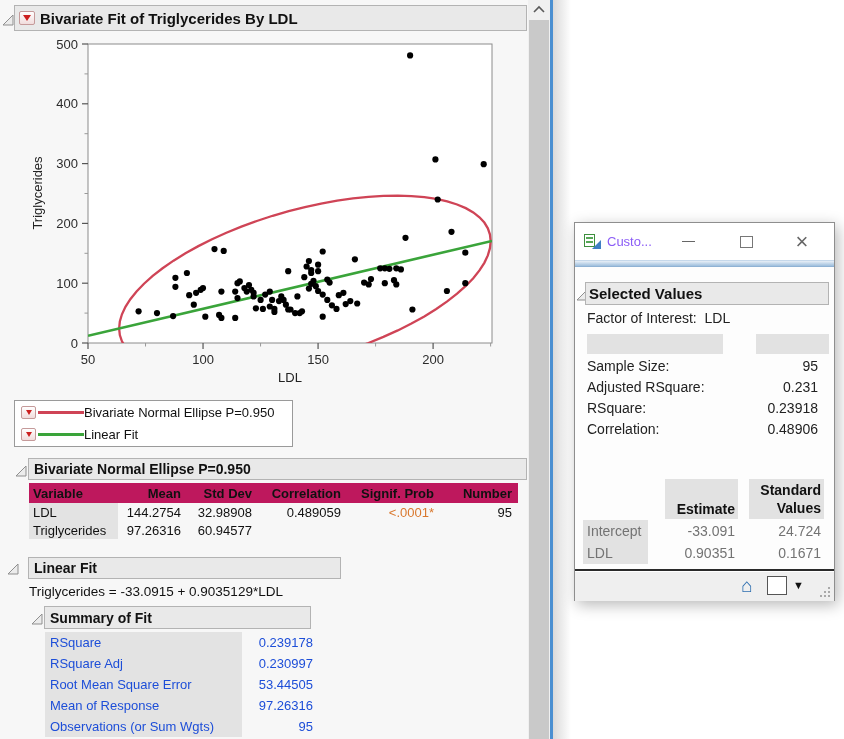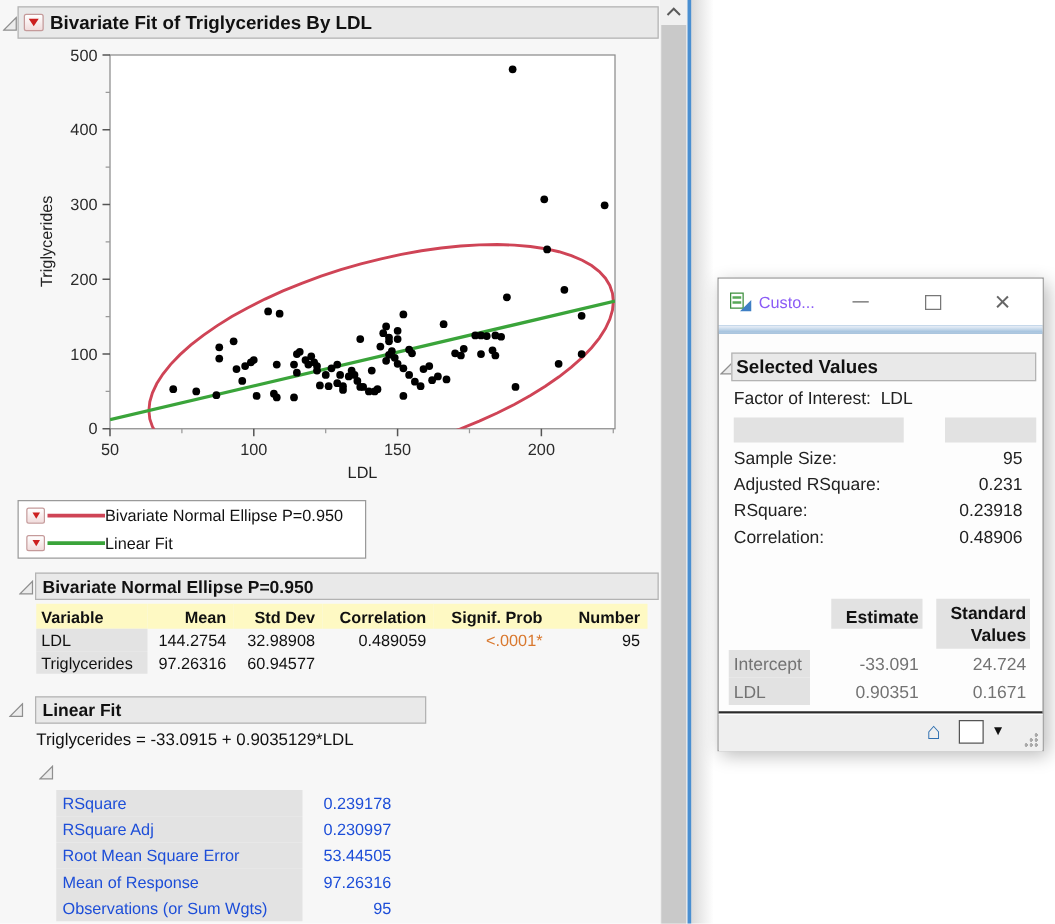--- a/index.html
+++ b/index.html
@@ -19,21 +19,21 @@
   
   #legend-box{position:absolute;left:14px;top:400px;width:279px;height:47px;background:#ffffff;border:1px solid #9a9a9a;box-sizing:border-box;display:flex;flex-direction:column;justify-content:center;gap:3px;padding-left:6px;}
   .legend-row{display:flex;align-items:center;height:19px;}
   .legend-row .lr-line{width:46px;height:3px;margin:0 0 0 2px;}
   .legend-row .lr-text{font-size:13px;color:#111;white-space:nowrap;}
   .legend-row .rtri-btn{width:15px;height:13px;}
   .legend-row .rtri-btn .tri{border-left-width:3.5px;border-right-width:3.5px;border-top-width:5px;}
 
   
   #ellipse-table{position:absolute;left:29px;top:483px;border-collapse:collapse;table-layout:fixed;font-size:13px;color:#111;}
-  #ellipse-table th{background:#fef9c3;font-weight:bold;height:20px;padding:0 6px 0 4px;white-space:nowrap;}
+  #ellipse-table th{background:#be185d;font-weight:bold;height:20px;padding:0 6px 0 4px;white-space:nowrap;}
   #ellipse-table td{height:18px;padding:0 6px 0 4px;white-space:nowrap;}
   #ellipse-table .lbl{background:#e3e3e3;text-align:left;}
   #ellipse-table .num{text-align:right;}
   .orange{color:#d9782e;}
 
   
   #equation{position:absolute;left:29px;top:584px;font-size:13.5px;color:#111;white-space:nowrap;}
   #summary-table{position:absolute;left:45px;top:632px;border-collapse:collapse;font-size:13px;color:#1d4ed8;}
   #summary-table td{height:21px;padding:0;}
   #summary-table .lbl{background:#e3e3e3;width:192px;padding-left:5px;}
@@ -304,20 +304,23 @@
     <div class="bar" style="left:28px;top:557px;width:313px;height:22px;padding-left:5px;">
       <span class="t2">Linear Fit</span>
     </div>
     <div id="equation">Triglycerides = -33.0915 + 0.9035129*LDL</div>
 
     <span class="disc" style="left:31px;top:611px;">
       <svg width="12" height="12">
           <path d="M11 1 L11 11 L1 11 Z" fill="#ececec" stroke="#8f8f8f"></path>
         </svg>
     </span>
+    <div class="bar" style="left:44px;top:606px;width:267px;height:23px;padding-left:5px;">
+      <span class="t2">Summary of Fit</span>
+    </div>
 
     <table id="summary-table">
       <tbody>
           <tr>
             <td class="lbl">RSquare</td>
             <td class="num">0.239178</td>
           </tr>
       <tr>
             <td class="lbl">RSquare Adj</td>
             <td class="num">0.230997</td>
@@ -398,21 +401,21 @@
     </div>
     <div class="stat-row" style="top:177px;">
       <span>RSquare:</span>
       <span>0.23918</span>
     </div>
     <div class="stat-row" style="top:198px;">
       <span>Correlation:</span>
       <span>0.48906</span>
     </div>
 
-    <div class="tt-hdr" style="left:90px;top:256px;width:73px;height:24px;justify-content:flex-end;padding-right:3px;">
+    <div class="tt-hdr" style="left:90px;top:256px;width:73px;height:40px;justify-content:flex-end;padding-right:3px;">
         <span>Estimate</span>
       </div>
     <div class="tt-hdr" style="left:174px;top:256px;width:75px;height:40px;justify-content:flex-end;padding-right:3px;text-align:right;line-height:1.25;">
         <span>Standard Values</span>
       </div>
 
     <div class="tt-cell" style="left:8px;top:297px;width:65px;background:#e2e2e2;padding-left:4px;line-height:22px;">Intercept</div>
     <div class="tt-cell" style="left:90px;top:297px;width:73px;text-align:right;padding-right:3px;line-height:22px;">-33.091</div>
     <div class="tt-cell" style="left:174px;top:297px;width:75px;text-align:right;padding-right:3px;line-height:22px;">24.724</div>
 

